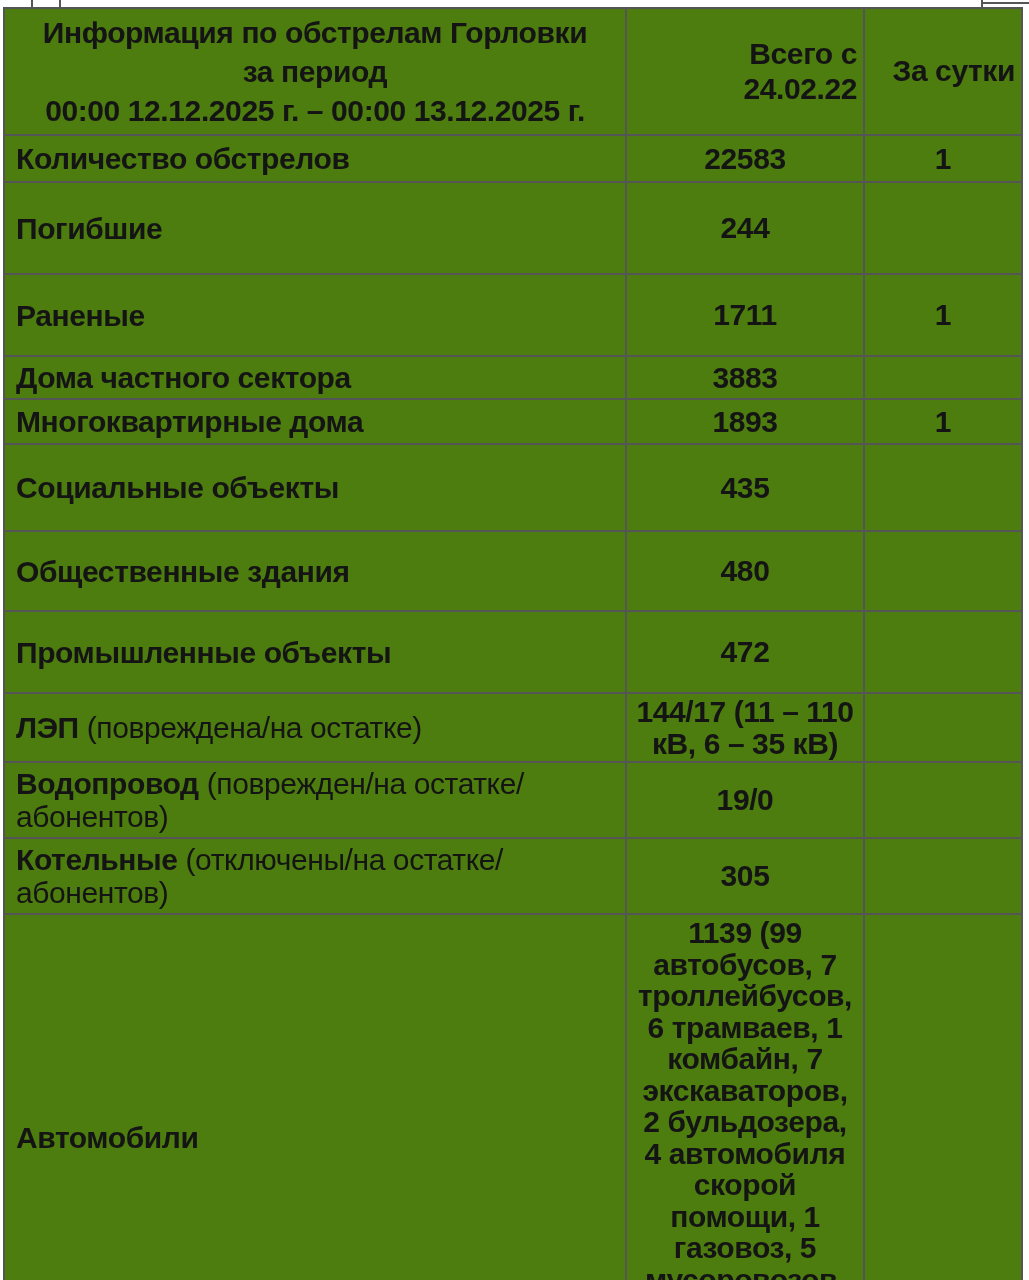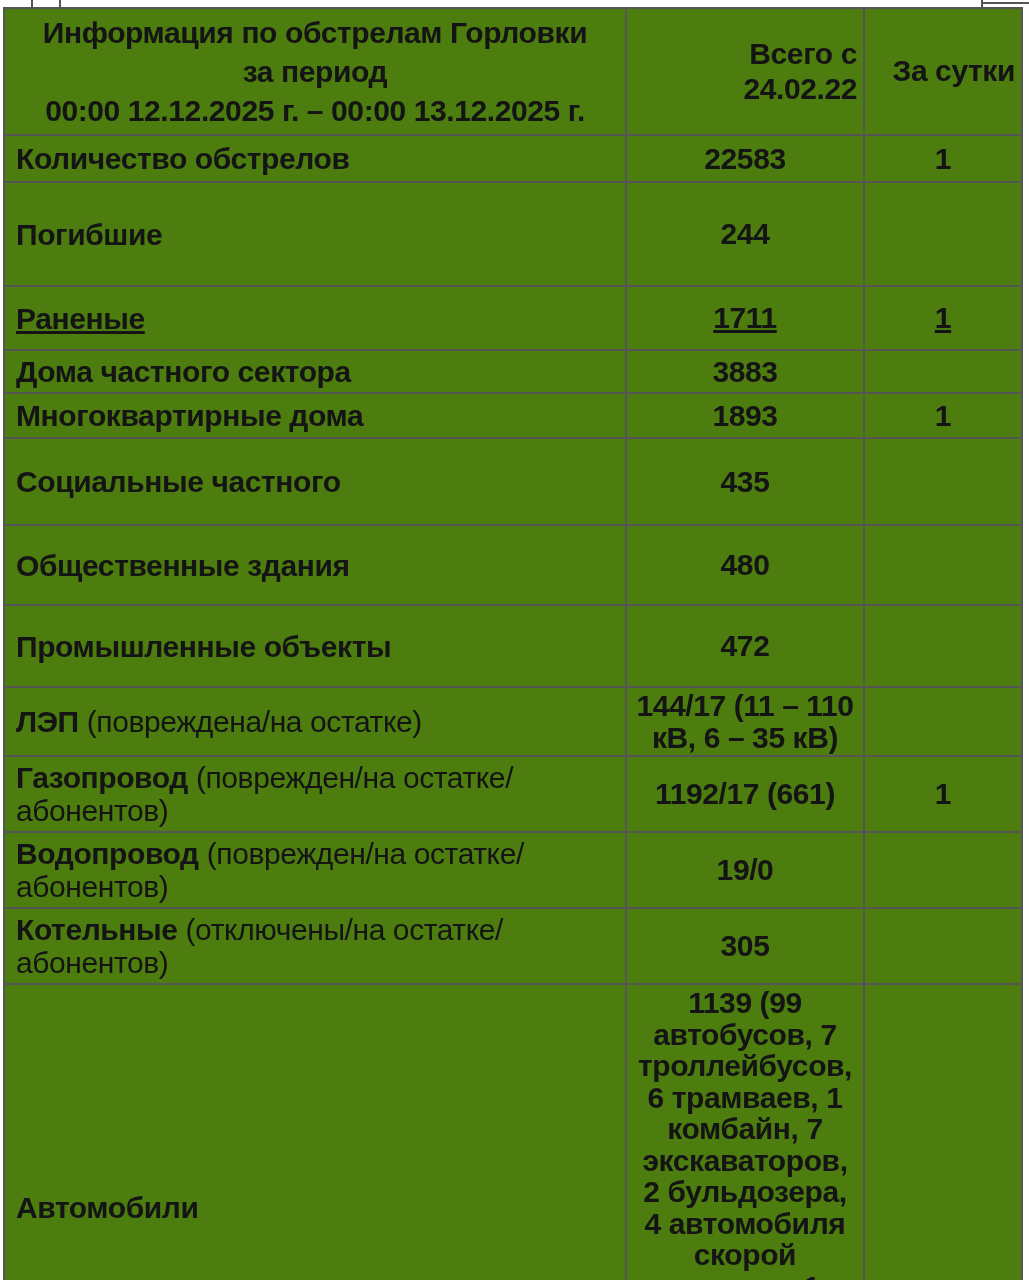--- a/index.html
+++ b/index.html
@@ -90,64 +90,59 @@
         <th class="col-head">Всего с 24.02.22</th>
         <th class="col-head">За сутки</th>
       </tr>
     </thead>
     <tbody>
         <tr style="height: 47px;">
           <td class="label-cell"><span class="lbl">Количество обстрелов</span></td>
           <td class="total-cell">22583</td>
           <td class="daily-cell">1</td>
         </tr>
-        <tr style="height: 104px;">
+        <tr style="height: 92px;">
           <td class="label-cell"><span class="lbl">Погибшие</span></td>
           <td class="total-cell">244</td>
           <td class="daily-cell"></td>
         </tr>
-        <tr style="height: 64px; text-decoration: underline;">
+        <tr style="height: 82px;">
           <td class="label-cell"><span class="lbl">Раненые</span></td>
           <td class="total-cell">1711</td>
           <td class="daily-cell">1</td>
         </tr>
         <tr style="height: 43px; border-radius: 16px;">
           <td class="label-cell"><span class="lbl">Дома частного сектора</span></td>
           <td class="total-cell">3883</td>
           <td class="daily-cell"></td>
         </tr>
         <tr style="height: 45px;">
           <td class="label-cell"><span class="lbl">Многоквартирные дома</span></td>
           <td class="total-cell">1893</td>
           <td class="daily-cell">1</td>
         </tr>
         <tr style="height: 87px;">
-          <td class="label-cell"><span class="lbl">Социальные частного</span></td>
+          <td class="label-cell"><span class="lbl">Социальные объекты</span></td>
           <td class="total-cell">435</td>
           <td class="daily-cell"></td>
         </tr>
         <tr style="height: 80px;">
           <td class="label-cell"><span class="lbl">Общественные здания</span></td>
           <td class="total-cell">480</td>
           <td class="daily-cell"></td>
         </tr>
         <tr style="height: 82px;">
           <td class="label-cell"><span class="lbl">Промышленные объекты</span></td>
           <td class="total-cell">472</td>
           <td class="daily-cell"></td>
         </tr>
         <tr style="height: 63px;">
           <td class="label-cell"><span class="lbl">ЛЭП</span> <span class="note">(повреждена/на остатке)</span></td>
           <td class="total-cell">144/17 (11 – 110 кВ, 6 – 35 кВ)</td>
           <td class="daily-cell"></td>
-        </tr>
-        <tr style="height: 41px;">
-          <td class="label-cell"><span class="lbl">Газопровод</span> <span class="note">(поврежден/на остатке/абонентов)</span></td>
-          <td class="total-cell">1192/17 (661)</td>
-          <td class="daily-cell">1</td>
         </tr>
         <tr style="height: 44px;">
           <td class="label-cell"><span class="lbl">Водопровод</span> <span class="note">(поврежден/на остатке/абонентов)</span></td>
           <td class="total-cell">19/0</td>
           <td class="daily-cell"></td>
         </tr>
         <tr style="height: 44px;">
           <td class="label-cell"><span class="lbl">Котельные</span> <span class="note">(отключены/на остатке/абонентов)</span></td>
           <td class="total-cell">305</td>
           <td class="daily-cell"></td>

